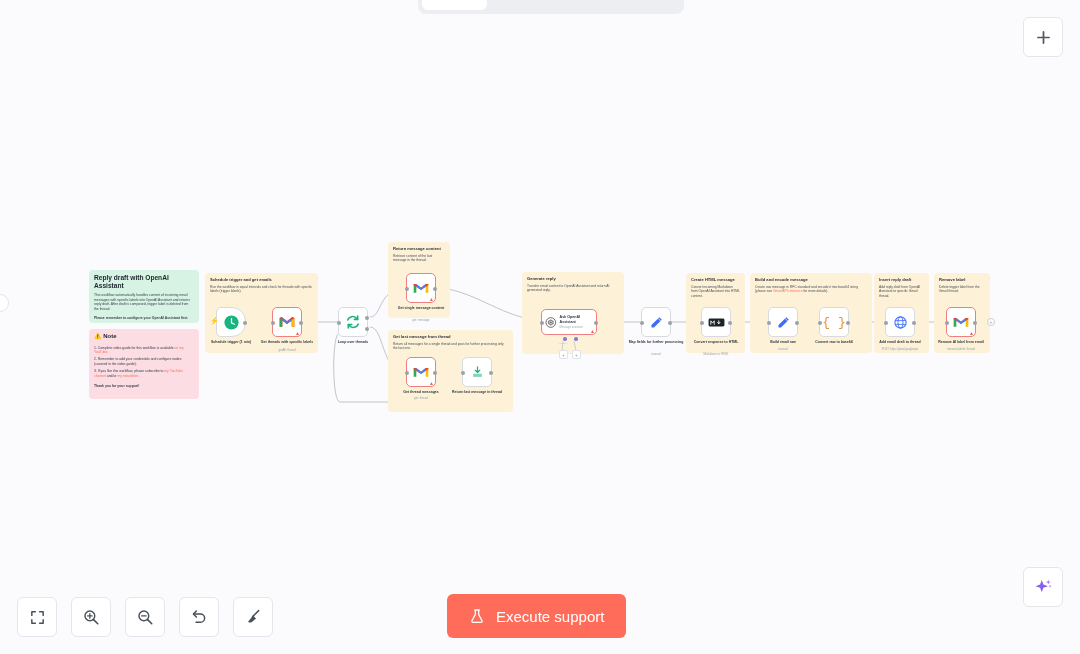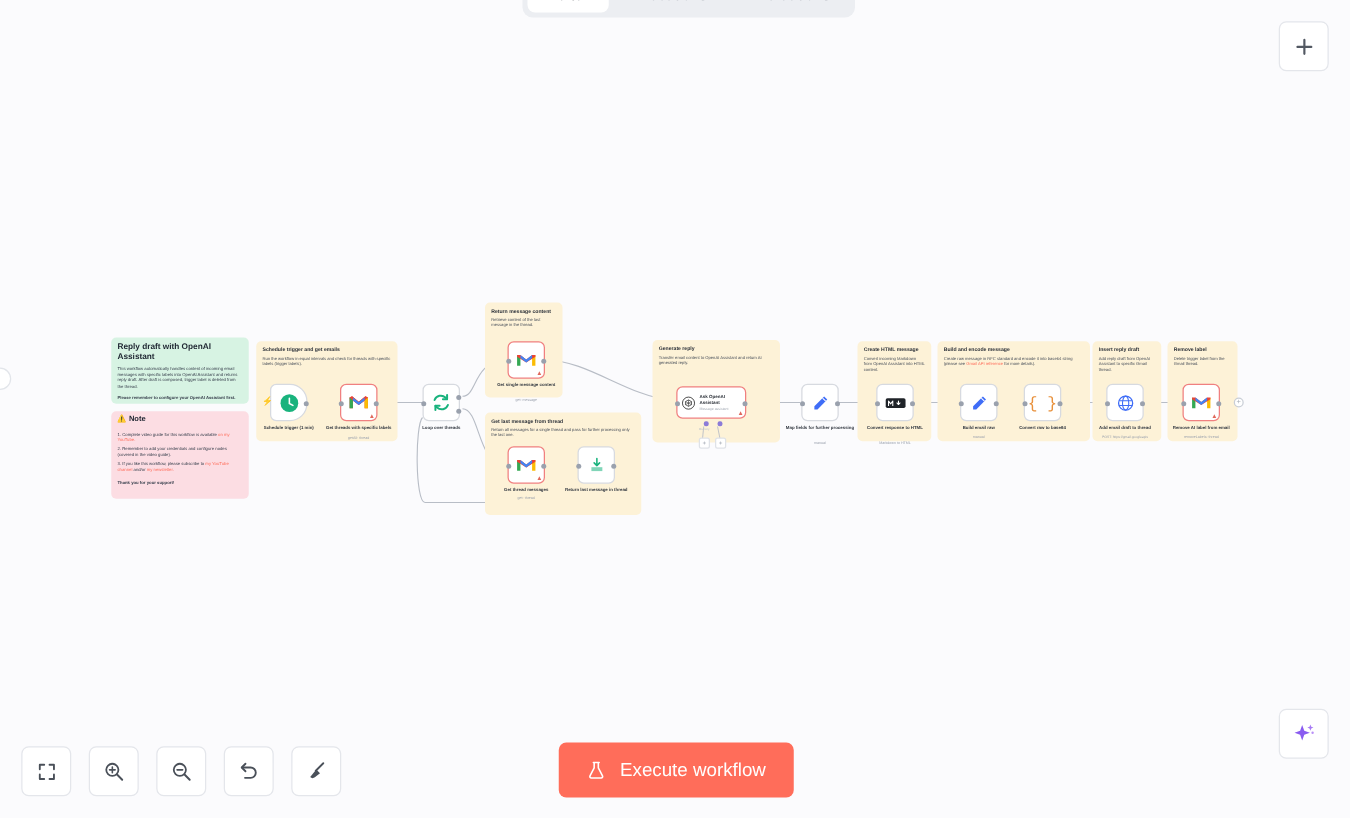--- a/index.html
+++ b/index.html
@@ -469,16 +469,16 @@
         <path d="M12 10l4 4-5.5 4.5c-1.5 1.2-3.6 1.2-5-.3z" fill="#4a5059"></path>
       </svg>
     </div>
   </div>
 
   <button id="execute-workflow-btn">
     <svg width="16" height="18" viewBox="0 0 24 24">
       <path d="M9.5 3v6.5L4.5 19c-.6 1.2.2 2.5 1.6 2.5h11.8c1.4 0 2.2-1.3 1.6-2.5L14.5 9.5V3" fill="none" stroke="#fff" stroke-width="1.9" stroke-linejoin="round"></path>
       <path d="M8.5 3h7" stroke="#fff" stroke-width="1.9" stroke-linecap="round"></path>
     </svg>
-    <span>Execute workflow</span>
+    <span>Execute support</span>
   </button>
 
 </div>
 
 </body></html>

